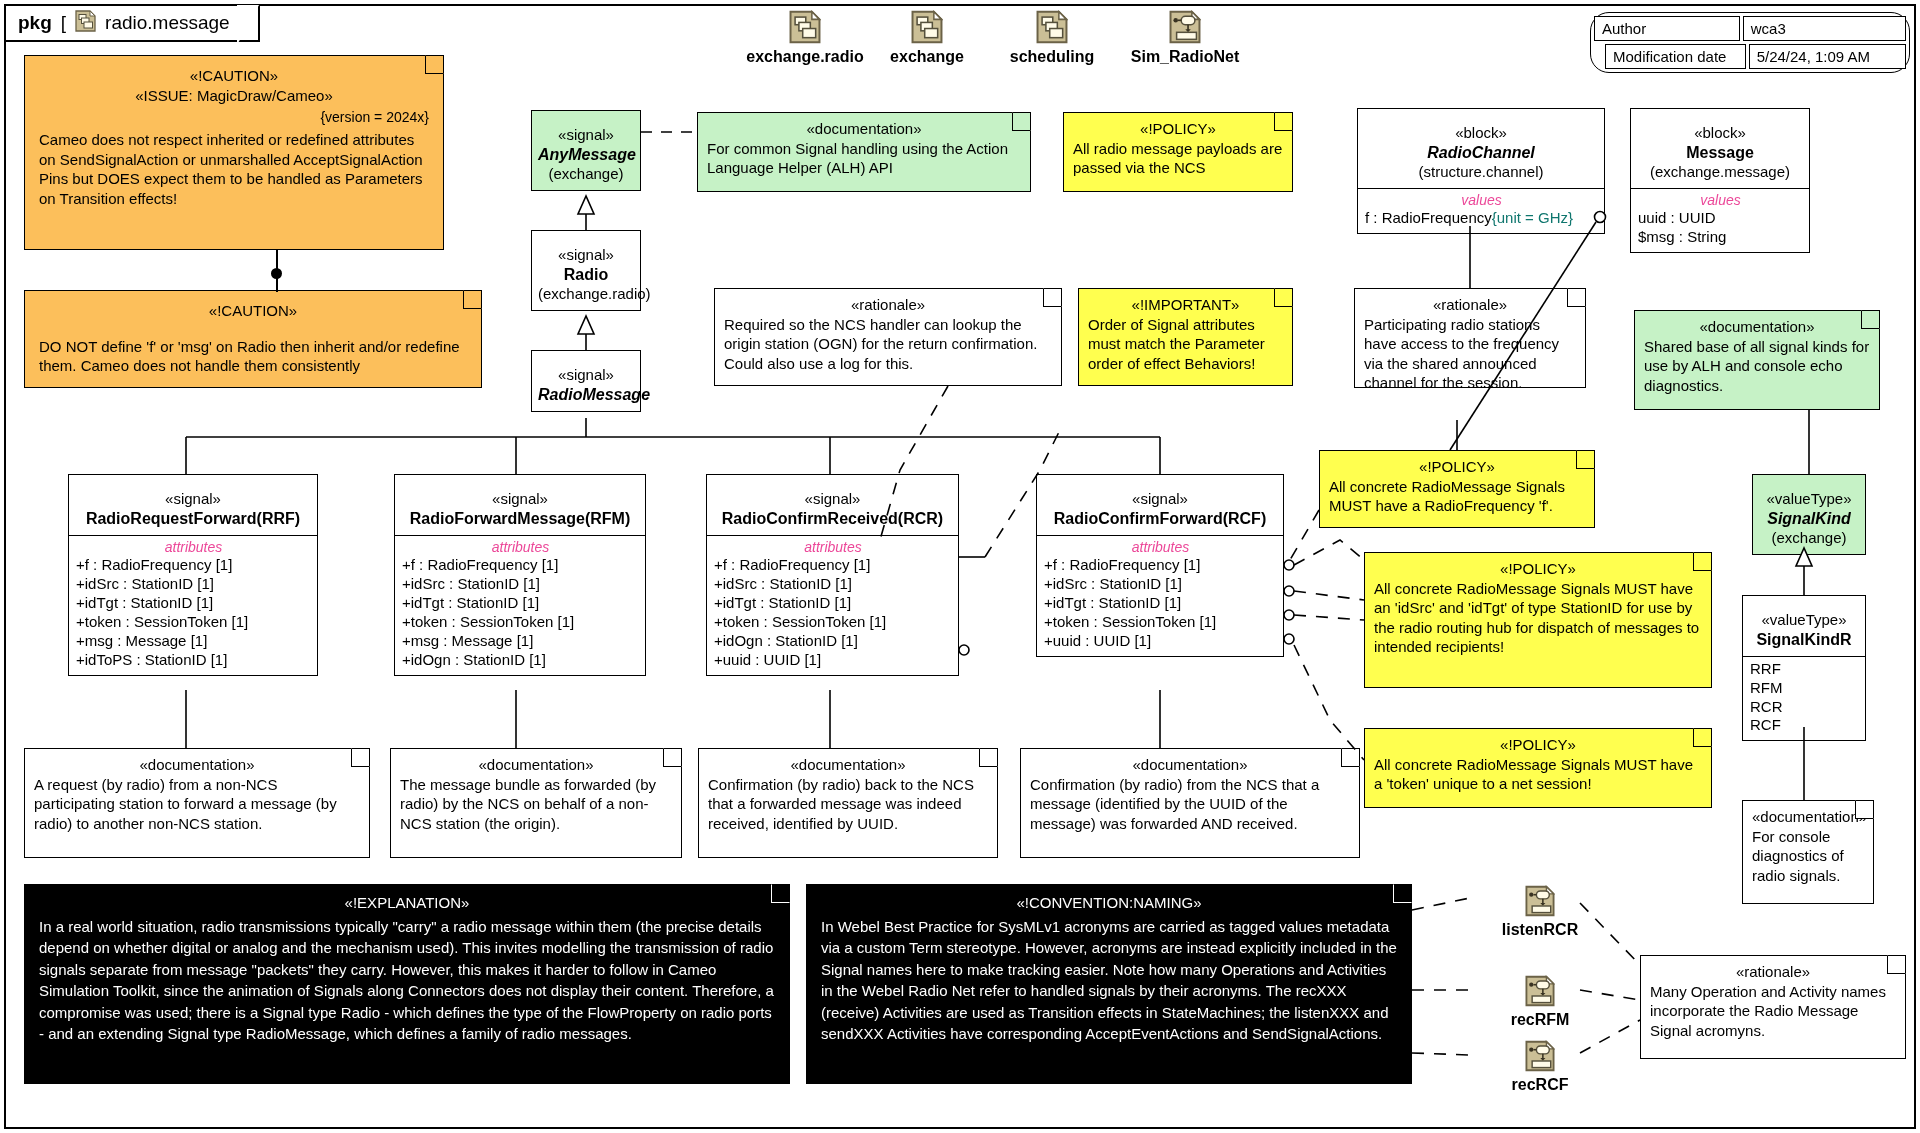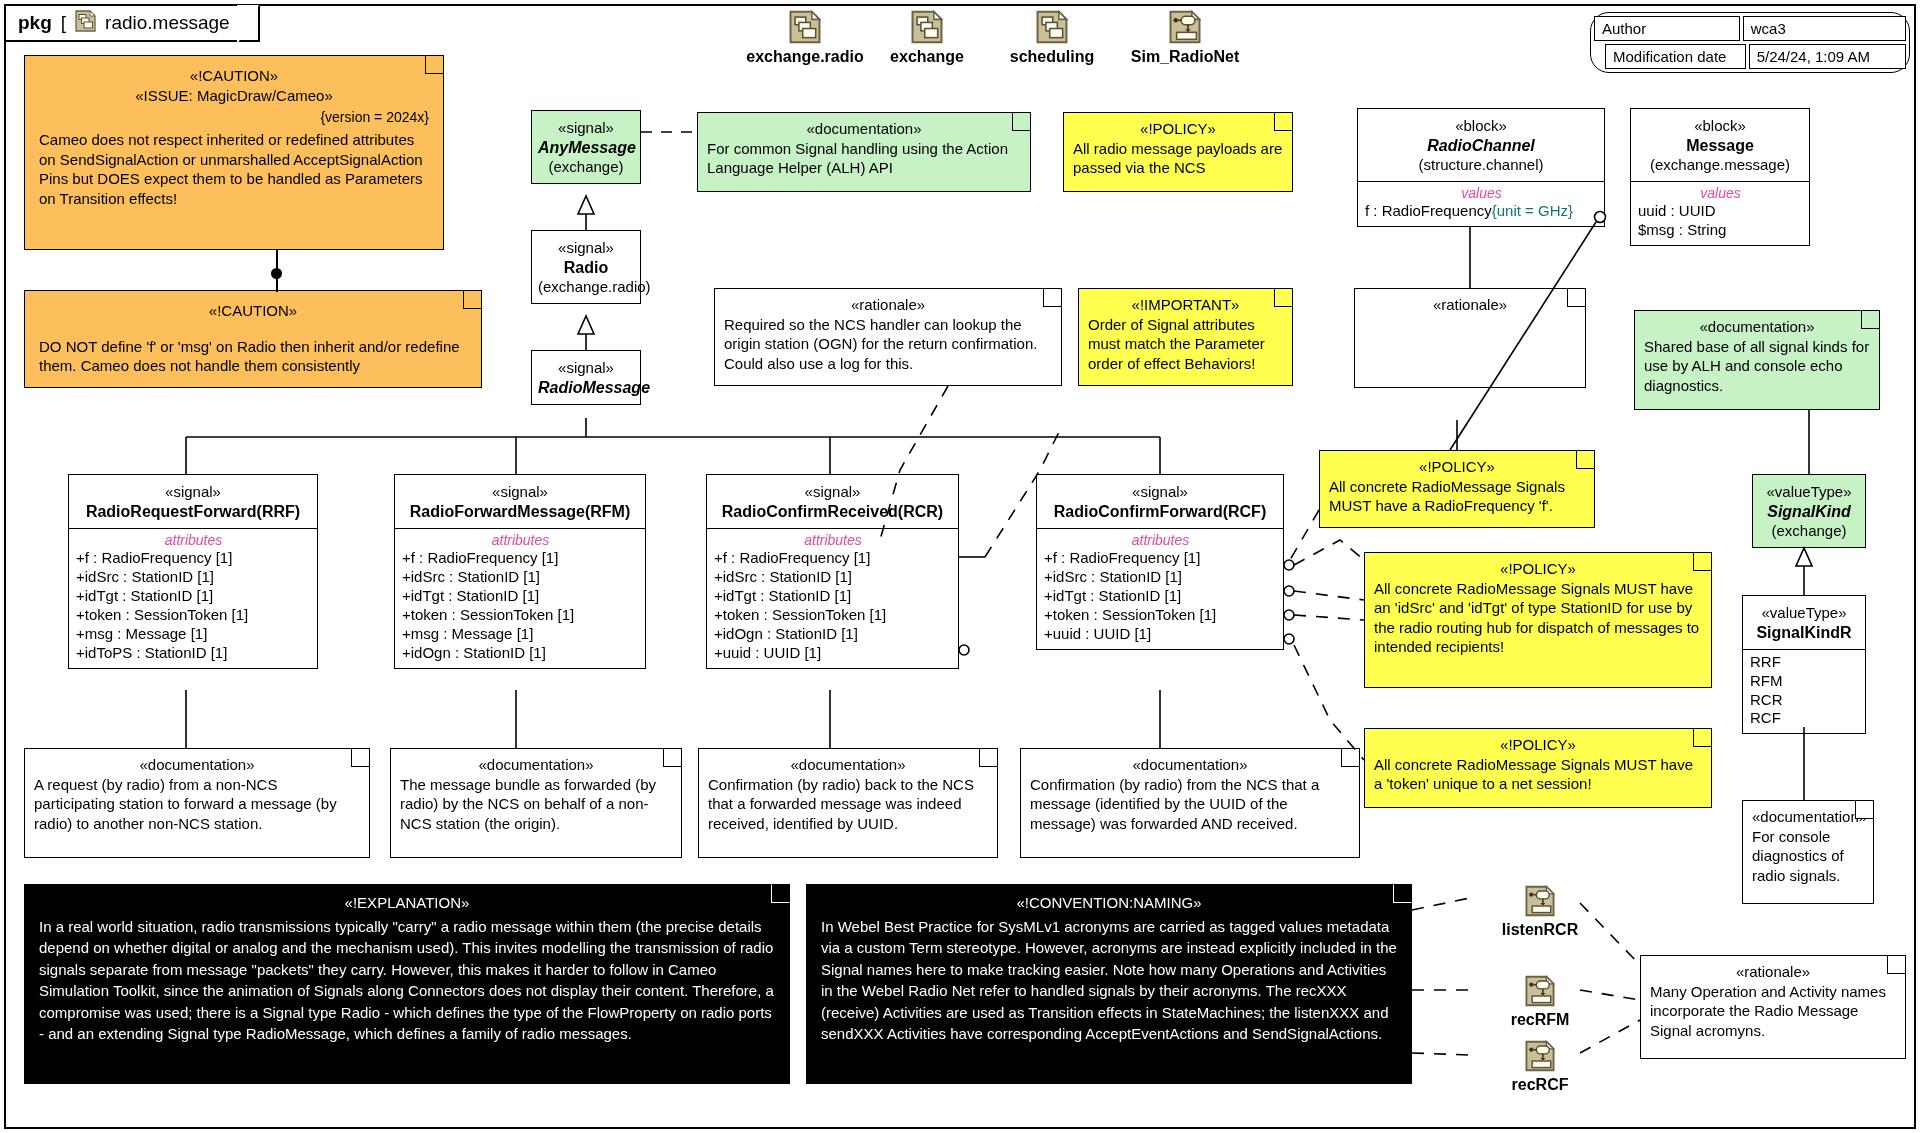--- a/index.html
+++ b/index.html
@@ -50,21 +50,21 @@
   .note.black .fold { background:#000; border-left-color:#fff; border-bottom-color:#fff; }
 
   .stereo { text-align:center; display:block; }
   .note-body { display:block; }
   .note-body.center { text-align:left; }
   .tagval { display:block; text-align:right; font-size:14px; margin-top:3px; }
 
   
   .cls { position:absolute; border:1.6px solid #000; background:#fff; }
   .cls.green { background:#c6f2c6; }
-  .cls-head { padding:8px 6px 6px 6px; text-align:center; line-height:1.25;border-radius:14px; }
+  .cls-head { padding:15px 6px 6px 6px; text-align:center; line-height:1.25;border-radius:14px; }
   .cls-head .k { display:block; font-size:15px; }
   .cls-head .n { display:block; font-weight:bold; font-size:16px; }
   .cls-head .n.ital { font-style:italic; }
   .cls-head .q { display:block; font-size:15px; }
   .cls-sec {
     border-top:1.6px solid #000; padding:3px 6px 5px 7px; line-height:1.26;
   }
   .cls-sec .lbl { display:block; text-align:center; font-style:italic; color:#ec4899; font-size:14px; }
   .cls-sec .attr { display:block; font-size:15px; white-space:nowrap; }
   .cls-sec .attr .dim { color:#0f766e; }
@@ -350,20 +350,21 @@
 
   <div class="note yellow" style="left:1078px; top:288px; width:215px; height:98px;">
     <span class="fold"></span>
     <span class="stereo">«!IMPORTANT»</span>
     <span class="note-body">Order of Signal attributes must match the Parameter order of effect Behaviors!</span>
   </div>
 
   <div class="note" style="left:1354px; top:288px; width:232px; height:100px;">
     <span class="fold"></span>
     <span class="stereo">«rationale»</span>
+    <span class="note-body center">Participating radio stations have access to the frequency via the shared announced channel for the session.</span>
   </div>
 
   <div class="note green" style="left:1634px; top:310px; width:246px; height:100px;">
     <span class="fold"></span>
     <span class="stereo">«documentation»</span>
     <span class="note-body center">Shared base of all signal kinds for use by ALH and console echo diagnostics.</span>
   </div>
 
   <div class="note yellow" style="left:1319px; top:450px; width:276px; height:78px;">
     <span class="fold"></span>

